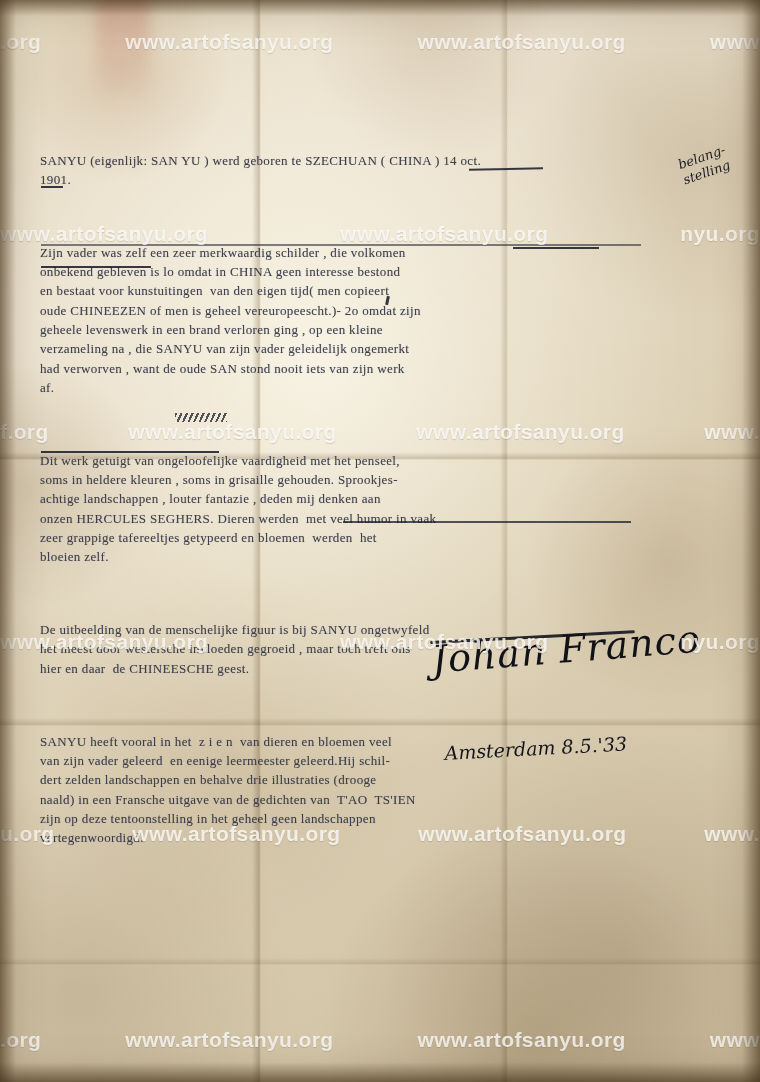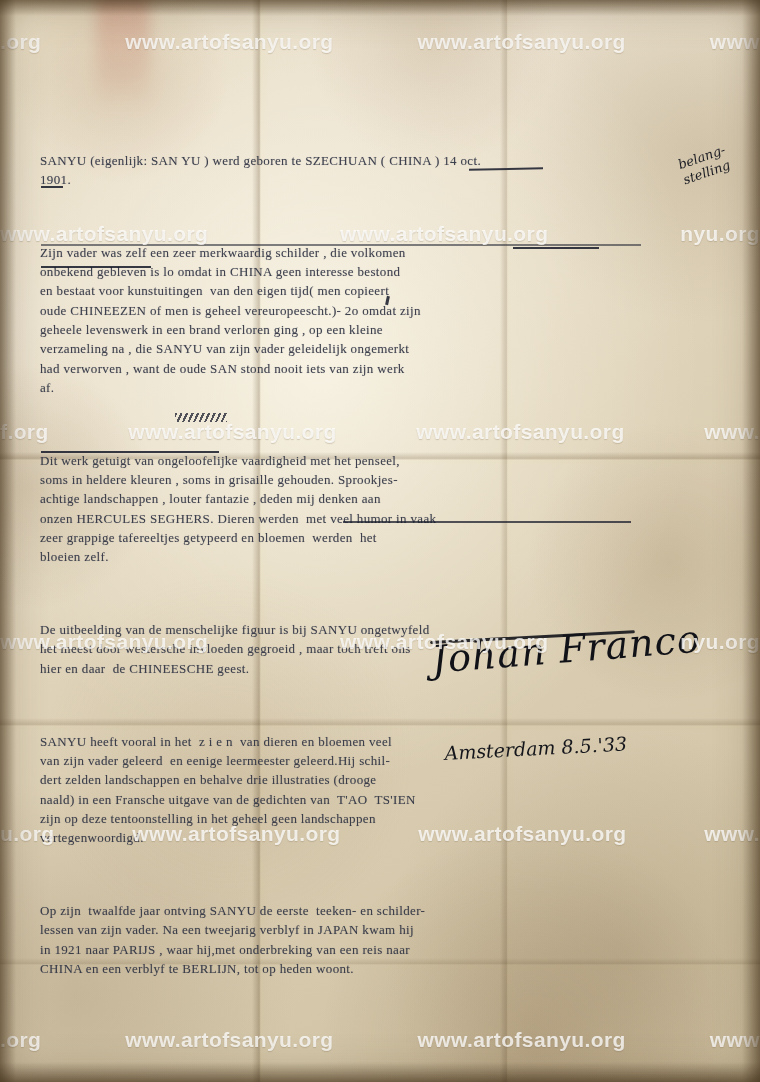--- a/index.html
+++ b/index.html
@@ -226,24 +226,20 @@
 bloeien zelf.</p>
     <p class="para">De uitbeelding van de menschelijke figuur is bij SANYU ongetwyfeld
 het meest door westersche invloeden gegroeid , maar toch treft ons
 hier en daar  de CHINEESCHE geest.</p>
     <p class="para">SANYU heeft vooral in het  z i e n  van dieren en bloemen veel
 van zijn vader geleerd  en eenige leermeester geleerd.Hij schil-
 dert zelden landschappen en behalve drie illustraties (drooge
 naald) in een Fransche uitgave van de gedichten van  T'AO  TS'IEN
 zijn op deze tentoonstelling in het geheel geen landschappen
 vertegenwoordigd.</p>
-    <p class="para">Op zijn  twaalfde jaar ontving SANYU de eerste  teeken- en schilder-
-lessen van zijn vader. Na een tweejarig verblyf in JAPAN kwam hij
-in 1921 naar PARIJS , waar hij,met onderbreking van een reis naar
-CHINA en een verblyf te BERLIJN, tot op heden woont.</p>
   </div>
 
   <div class="ink" id="strike-interesse"></div>
   <div class="ink" id="strike-en"></div>
   <div class="ink" id="strike-verzameling"></div>
   <div class="ink" id="ul-ongemerkt"></div>
   <div class="ink" id="ul-verworven"></div>
   <div class="ink" id="strike-verbeg"></div>
   <div class="ink" id="ul-schilder"></div>
   <div class="ink" id="scratch-dierena"></div>

